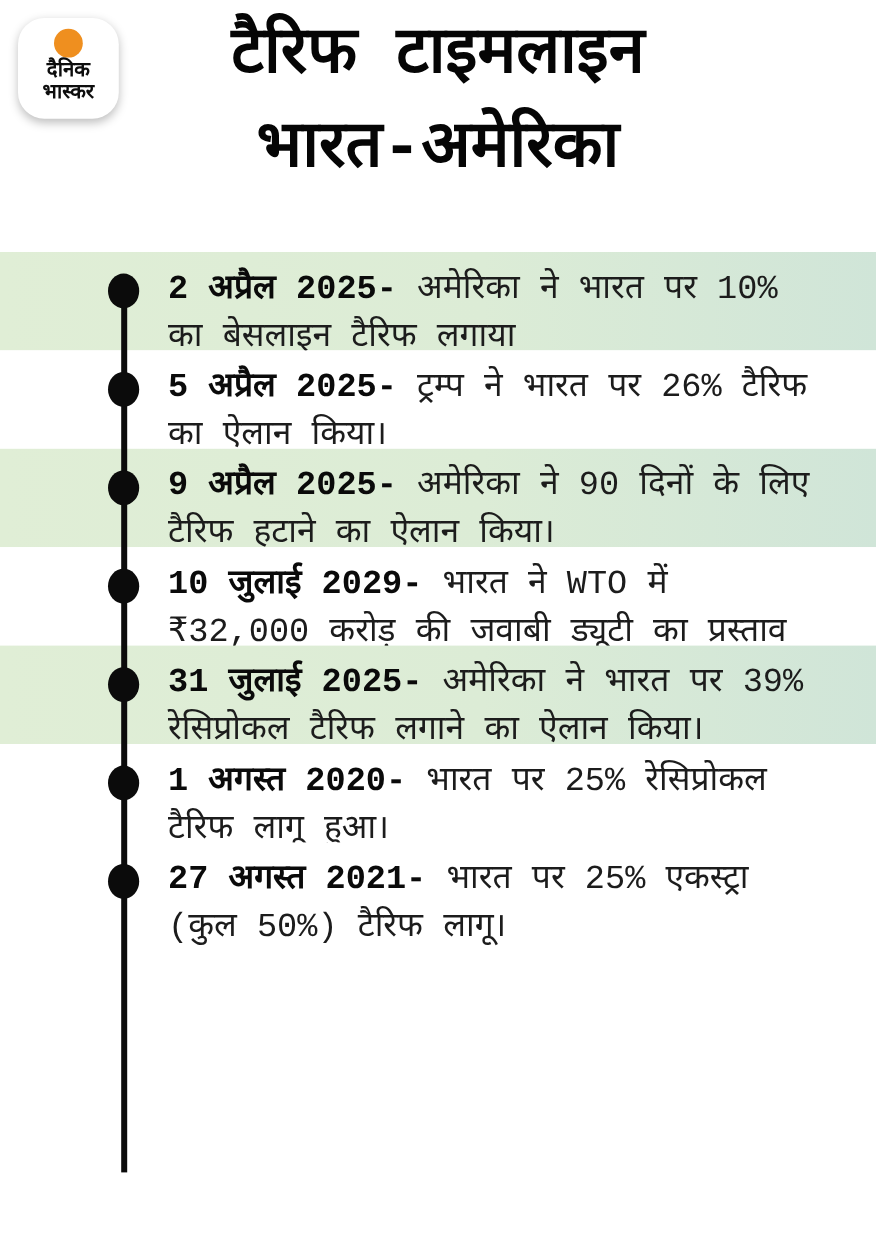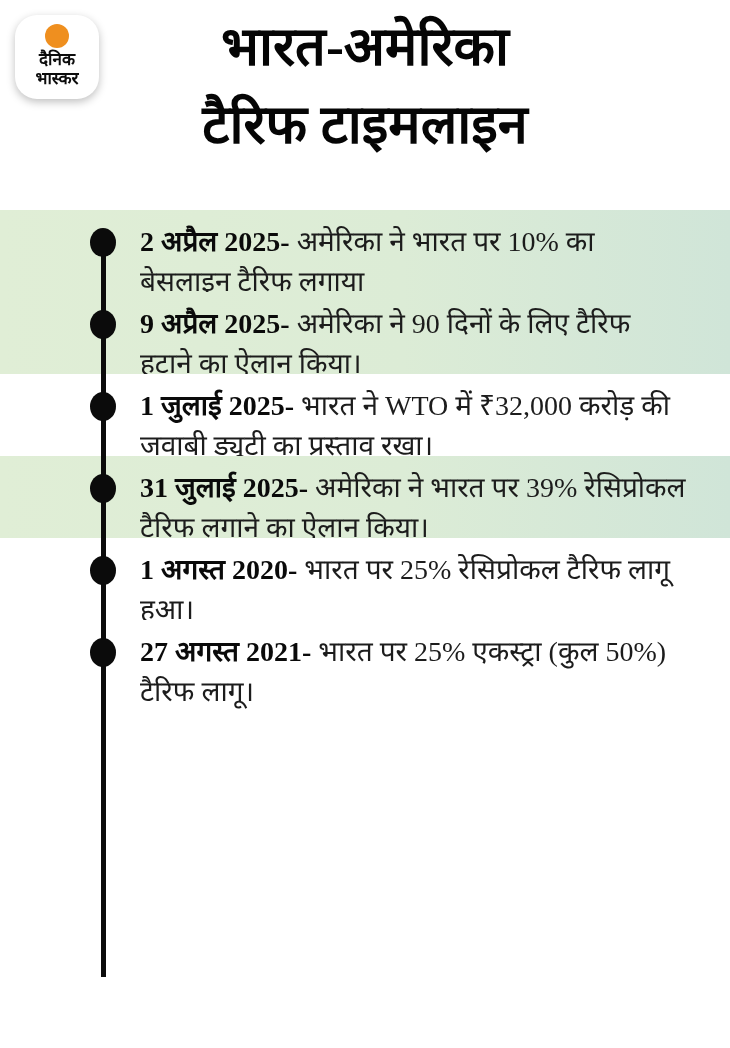--- a/index.html
+++ b/index.html
@@ -1,20 +1,20 @@
 <!DOCTYPE html>
 <html><head>
 <meta charset="utf-8">
 <style>
   html,body{margin:0;padding:0;background:#ffffff;}
   .canvas{
     position:relative;
     width:730px;height:1048px;
     background:#ffffff;
-    font-family:Liberation Serif, serif;
+    font-family:Liberation Mono, monospace;
     overflow:hidden;
   }
   
   .header{
     position:relative;
     height:210px;
     background:#ffffff;
   }
   .logo{
     position:absolute;
@@ -98,42 +98,46 @@
 
   <div class="header">
     <div class="logo">
       <div class="logo-dot"></div>
       <div class="logo-text">
         <div>दैनिक</div>
         <div>भास्कर</div>
       </div>
     </div>
     <div class="title">
+      <div>टैरिफ टाइमलाइन</div>
       <div>भारत-अमेरिका</div>
-      <div>टैरिफ टाइमलाइन</div>
     </div>
   </div>
 
   <div class="timeline">
     <div class="tl-line"></div>
 
     <div class="row green">
       <div class="tl-dot"></div>
       <div class="entry"><span class="date">2 अप्रैल 2025-</span><span> अमेरिका ने भारत पर 10% का बेसलाइन टैरिफ लगाया</span></div>
     </div>
 
+    <div class="row white">
+      <div class="tl-dot"></div>
+      <div class="entry"><span class="date">5 अप्रैल 2025-</span><span> ट्रम्प ने भारत पर 26% टैरिफ का ऐलान किया।</span></div>
+    </div>
 
     <div class="row green">
       <div class="tl-dot"></div>
       <div class="entry"><span class="date">9 अप्रैल 2025-</span><span> अमेरिका ने 90 दिनों के लिए टैरिफ हटाने का ऐलान किया।</span></div>
     </div>
 
     <div class="row white">
       <div class="tl-dot"></div>
-      <div class="entry"><span class="date">1 जुलाई 2025-</span><span> भारत ने WTO में ₹32,000 करोड़ की जवाबी ड्यूटी का प्रस्ताव रखा।</span></div>
+      <div class="entry"><span class="date">10 जुलाई 2029-</span><span> भारत ने WTO में ₹32,000 करोड़ की जवाबी ड्यूटी का प्रस्ताव रखा।</span></div>
     </div>
 
     <div class="row green">
       <div class="tl-dot"></div>
       <div class="entry"><span class="date">31 जुलाई 2025-</span><span> अमेरिका ने भारत पर 39% रेसिप्रोकल टैरिफ लगाने का ऐलान किया।</span></div>
     </div>
 
     <div class="row white">
       <div class="tl-dot"></div>
       <div class="entry"><span class="date">1 अगस्त 2020-</span><span> भारत पर 25% रेसिप्रोकल टैरिफ लागू हुआ।</span></div>

